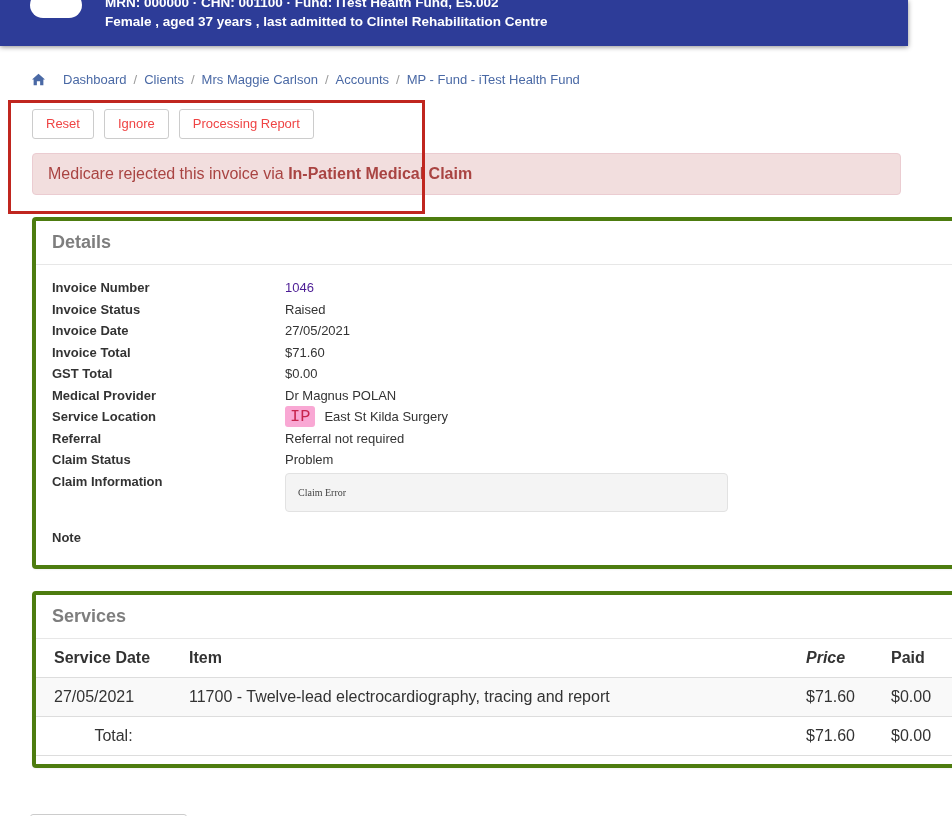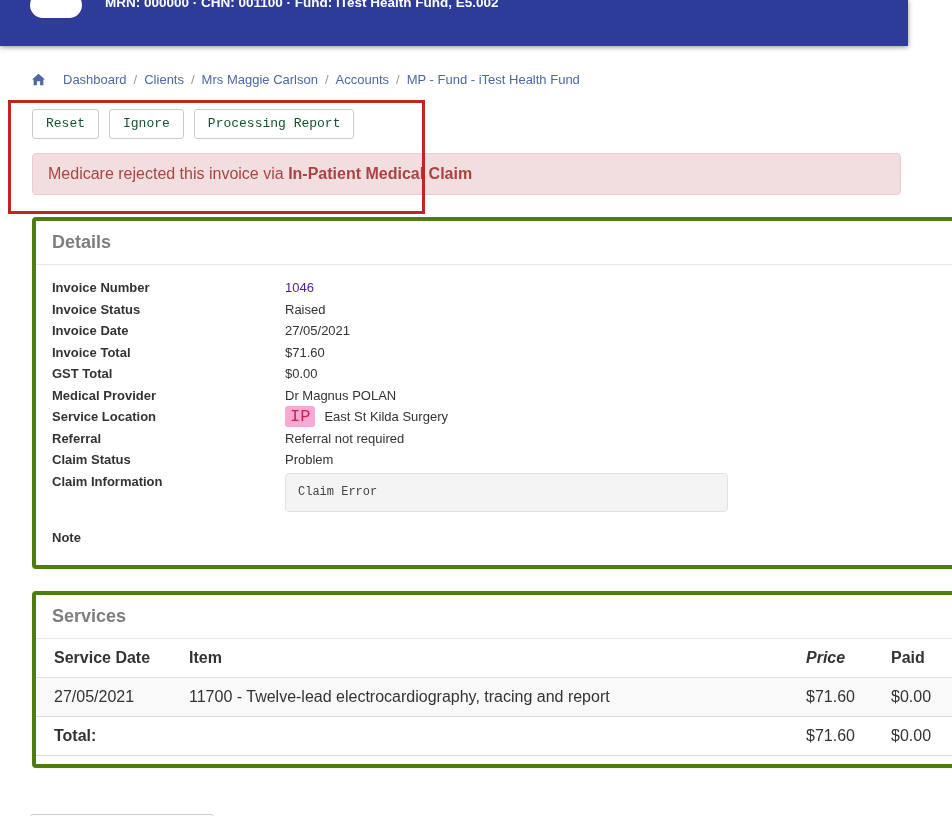--- a/index.html
+++ b/index.html
@@ -57,22 +57,22 @@
   .crumb-home svg { display: block; }
 
   
   .toolbar { margin: 22px 0 0 32px; display: flex; gap: 10px; }
   .btn {
     background: #ffffff;
     border: 1px solid #cccccc;
     border-radius: 3px;
     padding: 6px 13px;
     font-size: 13px;
-    color: #14532d;
-    font-family: Liberation Mono, monospace;
+    color: #ef4444;
+    font-family: Liberation Sans, sans-serif;
     cursor: pointer;
     line-height: 16px;
   }
 
   
   .alert {
     margin: 14px 0 0 32px;
     width: 869px;
     background: #f2dede;
     border: 1px solid #ebccd1;
@@ -124,22 +124,22 @@
     border-radius: 3px;
     padding: 1px 5px;
     margin-right: 9px;
   }
   .claim-box {
     width: 443px;
     background: #f4f4f4;
     border: 1px solid #e2e2e2;
     border-radius: 4px;
     padding: 8px 12px;
-    font-family: Liberation Mono, monospace;
-    font-size: 12px;
+    font-family: Liberation Serif, serif;
+    font-size: 10px;
     color: #444444;
     margin: 2px 0 9px;
     min-height: 32px;
   }
   .note-row { margin-top: 6px; }
 
   
   .services-wrap { padding: 0 0 8px 0; }
   table.services {
     width: 100%;
@@ -149,32 +149,33 @@
   table.services th, table.services td {
     text-align: left;
     padding: 10px 8px;
     border-bottom: 1px solid #dddddd;
   }
   table.services th:first-child, table.services td:first-child { padding-left: 18px; }
   table.services .col-date { width: 145px; }
   table.services .col-price { width: 85px; font-style: italic; }
   table.services .col-paid { width: 95px; }
   table.services tr.data-row td { background: #f9f9f9; }
-  table.services td.total-label { font-weight: bold; }
+  table.services td.total-label { font-weight: normal; text-align: center; }
 
   
   .footer-btn { margin: 46px 0 0 30px; }
 </style>
 </head>
 <body>
 
 <div class="topbar">
   <div class="topbar-logo"></div>
   <div class="topbar-text">
     <div>MRN: 000000 · CHN: 001100 · Fund: iTest Health Fund, E5.002</div>
+    <div>Female , aged 37 years , last admitted to Clintel Rehabilitation Centre</div>
   </div>
 </div>
 
 <div class="annotation"></div>
 
 <nav class="breadcrumb">
   <a class="crumb-home">
     <span>
       <svg width="13" height="13" viewBox="0 0 16 16" fill="#4a69a5" xmlns="http://www.w3.org/2000/svg">
         <path d="M8 1 L0 8 h2 v7 h4 v-5 h4 v5 h4 V8 h2 L8 1 z"></path>

